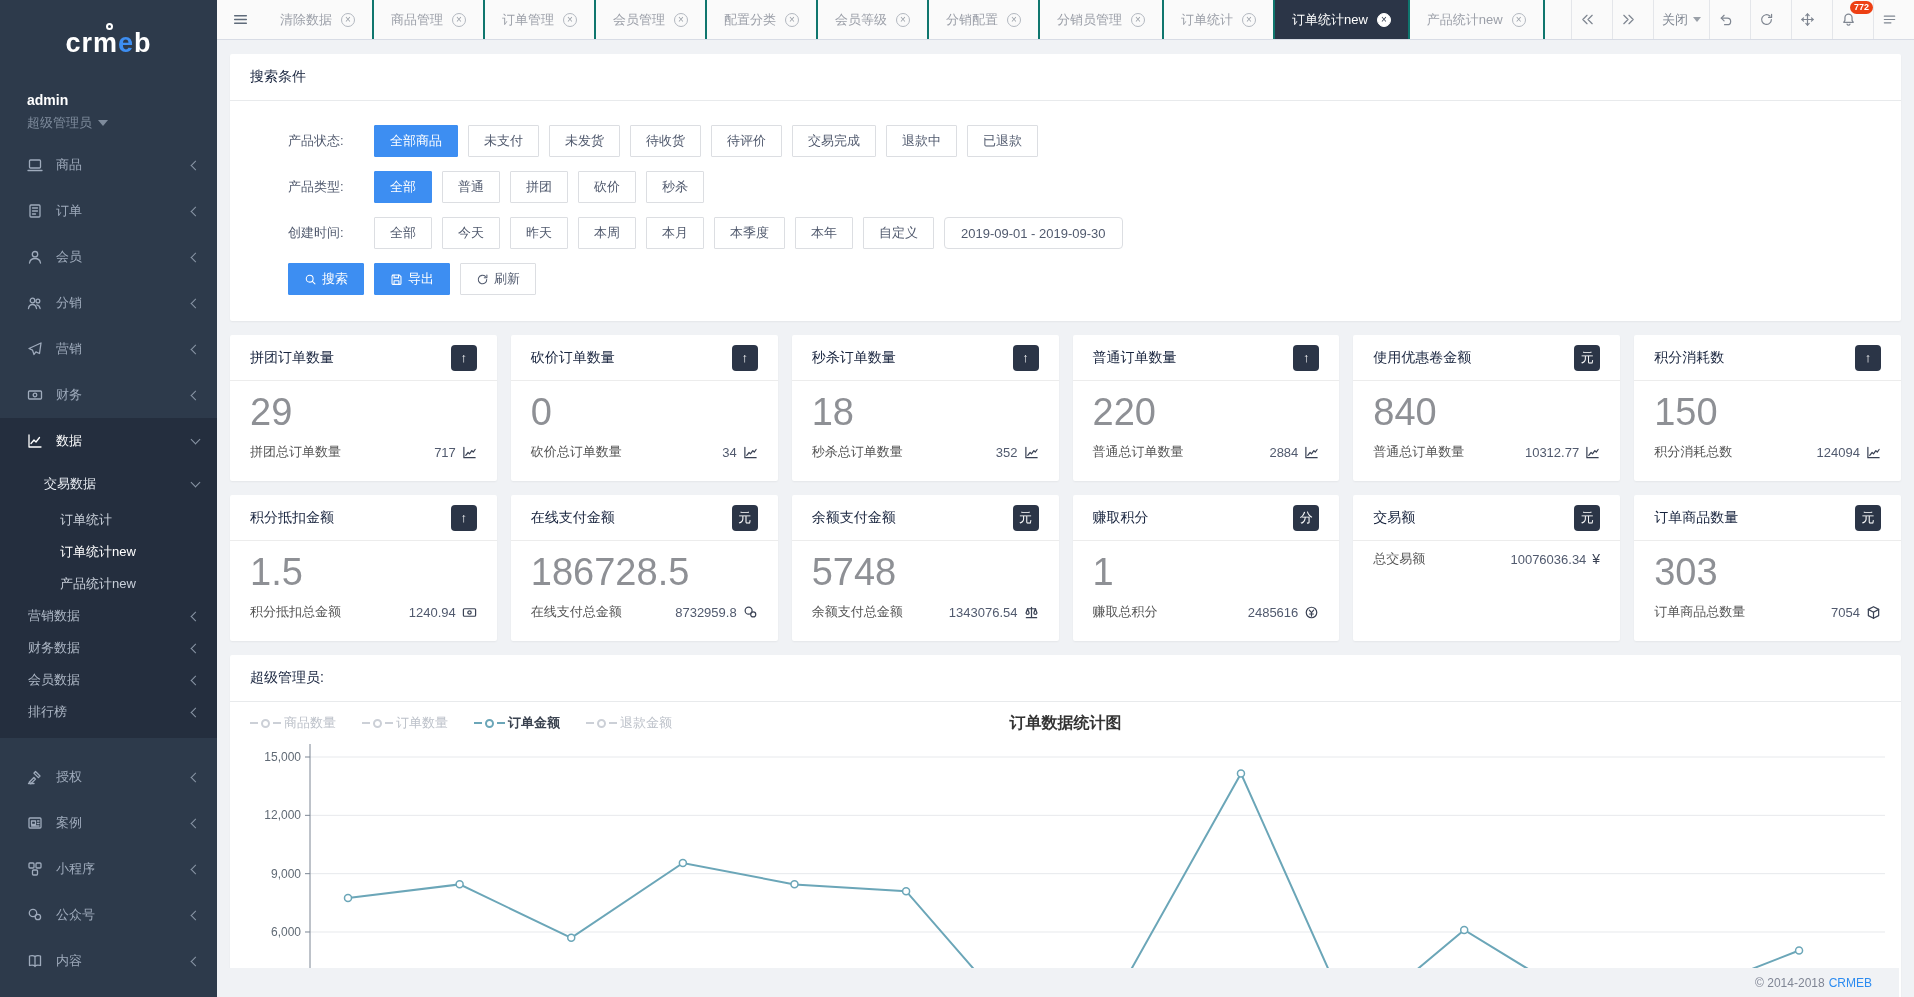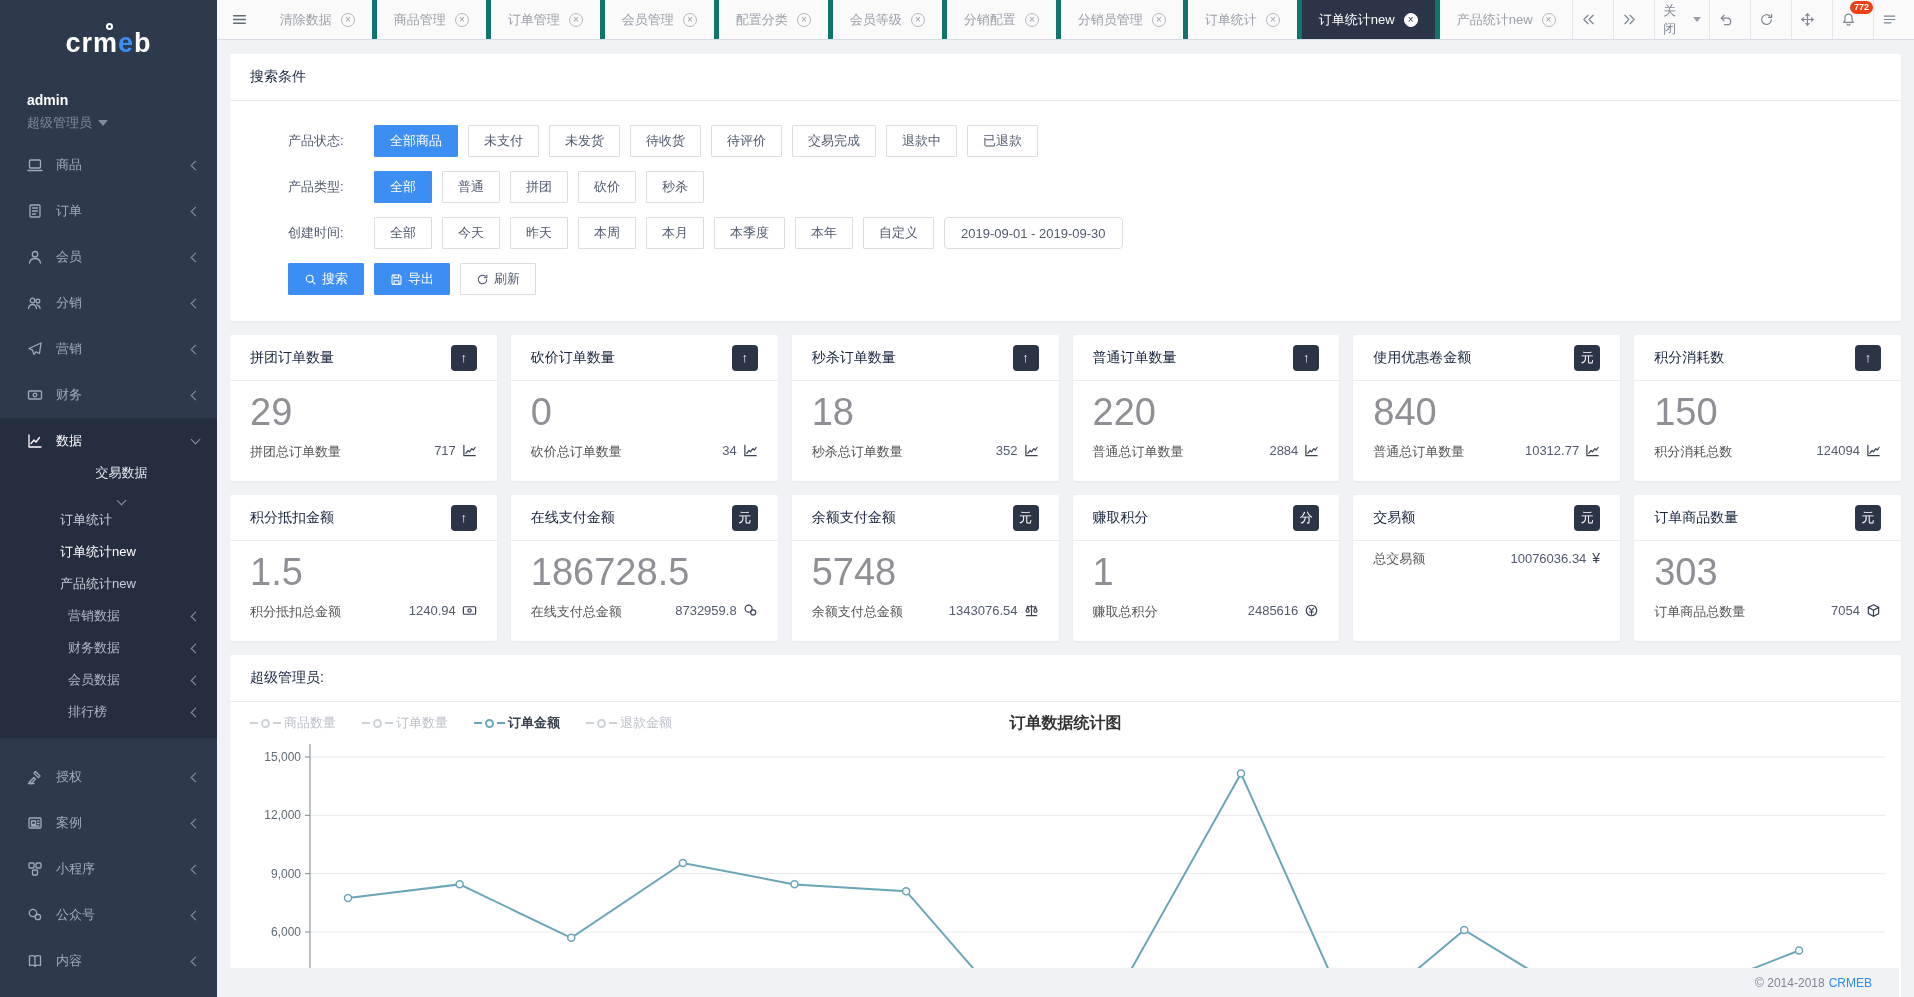--- a/index.html
+++ b/index.html
@@ -20,33 +20,33 @@
   .caret { width:0; height:0; border-left:5px solid transparent; border-right:5px solid transparent; border-top:6px solid #7e8b9c; }
   .menu { margin-top:10px; font-size:13px; }
   .m-item { height:46px; display:flex; align-items:center; padding:0 18px 0 27px; gap:13px; cursor:pointer; }
   .m-item .lbl { flex:1; }
   .chev { width:7px; height:7px; border-left:1.5px solid #8a96a6; border-bottom:1.5px solid #8a96a6; }
   .chev.left { transform:rotate(45deg); }
   .chev.down { transform:rotate(-45deg); margin-top:-3px; }
   .dark-block { background:#242e3e; padding-bottom:10px; }
   .dark-block .m-item { color:#fff; }
   .dark-block .m-item .ic { color:#fff; }
-  .g-head { height:40px; display:flex; align-items:center; padding:0 18px 0 44px; color:#e8ecf2; cursor:pointer;flex-direction:column; }
+  .g-head { height:40px; display:flex; align-items:center; padding:0 18px 0 44px; color:#e8ecf2; cursor:pointer; }
   .g-head .lbl { flex:1; }
-  .g-item { height:32px; display:flex; align-items:center; padding:0 18px 0 68px; color:#aeb8c6; cursor:pointer; }
+  .g-item { height:32px; display:flex; align-items:center; padding:0 18px 0 28px; color:#aeb8c6; cursor:pointer; }
   .g-item .lbl { flex:1; }
   .s-item { height:32px; display:flex; align-items:center; padding:0 18px 0 60px; color:#c9d0da; cursor:pointer; }
   .s-item.on { color:#ffffff; }
   .menu-bottom { margin-top:16px; }
 
   
   #topbar { position:absolute; left:217px; top:0; right:0; height:40px; background:#fafafa; border-bottom:1px solid #d8dce5; display:flex; align-items:stretch; z-index:10; }
   .hamb { width:46px; display:flex; align-items:center; justify-content:center; color:#5f6b7a; cursor:pointer; }
   .tabs { display:flex; align-items:stretch; overflow:hidden; }
-  .tab { display:flex; align-items:center; gap:9px; padding:0 17px; font-size:13px; color:#9b9fa8; border-right:5px solid #0f766e; cursor:pointer; white-space:nowrap; }
+  .tab { display:flex; align-items:center; gap:9px; padding:0 17px; font-size:13px; color:#9b9fa8; border-right:2px solid #0f766e; cursor:pointer; white-space:nowrap; }
   .tab.active { background:#2b3547; color:#fff; }
   .tab-close { width:14px; height:14px; border-radius:50%; border:1px solid #b3b8c0; color:#9aa0a8; font-size:10px; line-height:12px; text-align:center; cursor:pointer; }
   .tab.active .tab-close { background:#fff; border-color:#fff; color:#2b3547; }
   .controls { margin-left:auto; display:flex; align-items:stretch; }
   .ctrl { min-width:41px; display:flex; align-items:center; gap:5px; border-left:1px solid #e4e6ea; color:#7f8691; cursor:pointer; position:relative; font-size:13px; padding:0 8px; }
   .ctrl .caret { border-top-color:#9aa0a8; border-left-width:4px; border-right-width:4px; border-top-width:5px; }
   .badge-red { position:absolute; top:1px; right:0px; background:#ed4014; color:#fff; font-size:9px; line-height:13px; padding:0 4px; border-radius:8px; font-weight:bold; }
 
   
   #content { position:absolute; left:217px; top:40px; right:0; bottom:0; overflow:hidden; padding:14px 13px 0 13px; }
@@ -62,21 +62,21 @@
   .btn.primary { background:#3d8ef2; border-color:#3d8ef2; color:#fff; }
   .datebox { height:32px; padding:0 16px; border:1px solid #dcdee2; border-radius:4px; background:#fff; color:#515a6e; font-size:13px; display:inline-flex; align-items:center; cursor:pointer; }
 
   
   .cards { display:grid; grid-template-columns:repeat(6,1fr); gap:14px; margin-top:14px; }
   .card { background:#fff; height:146px; border-radius:2px; box-shadow:0 1px 2px rgba(0,0,0,.05); }
   .card-h { height:46px; display:flex; align-items:center; justify-content:space-between; padding:18px 20px; border-bottom:1px solid #ececec; }
   .card-h .t { font-size:14px; color:#17233d; }
   .badge { width:26px; height:26px; border-radius:4px; background:#2b3547; color:#fff; display:flex; align-items:center; justify-content:center; font-size:13px; }
   .card-num { font-size:38px; color:#8e9095; font-weight:500; padding:10px 20px 0; }
-  .card-f { display:flex; justify-content:space-between; align-items:flex-start; padding:9px 20px 0; font-size:13px; color:#555; }
+  .card-f { display:flex; justify-content:space-between; align-items:center; padding:9px 20px 0; font-size:13px; color:#555; }
   .card-f .fv { display:flex; align-items:center; gap:6px; color:#515a6e; }
   .card-f .fv .ic, .card-f .yen { color:#3a4254; }
   .card-f .yen { font-size:14px; }
 
   
   .chart-panel { margin-top:14px; position:relative; height:600px; }
   .legend-band { position:relative; height:42px; display:flex; align-items:center; padding:0 20px; gap:26px; }
   .lg-item { display:flex; align-items:center; gap:3px; font-size:13px; color:#bcc1c9; cursor:pointer; }
   .lg-item .dash { width:8px; height:0; border-top:2px solid #ccd0d7; }
   .lg-item .dot { width:9px; height:9px; border:2px solid #ccd0d7; border-radius:50%; }

